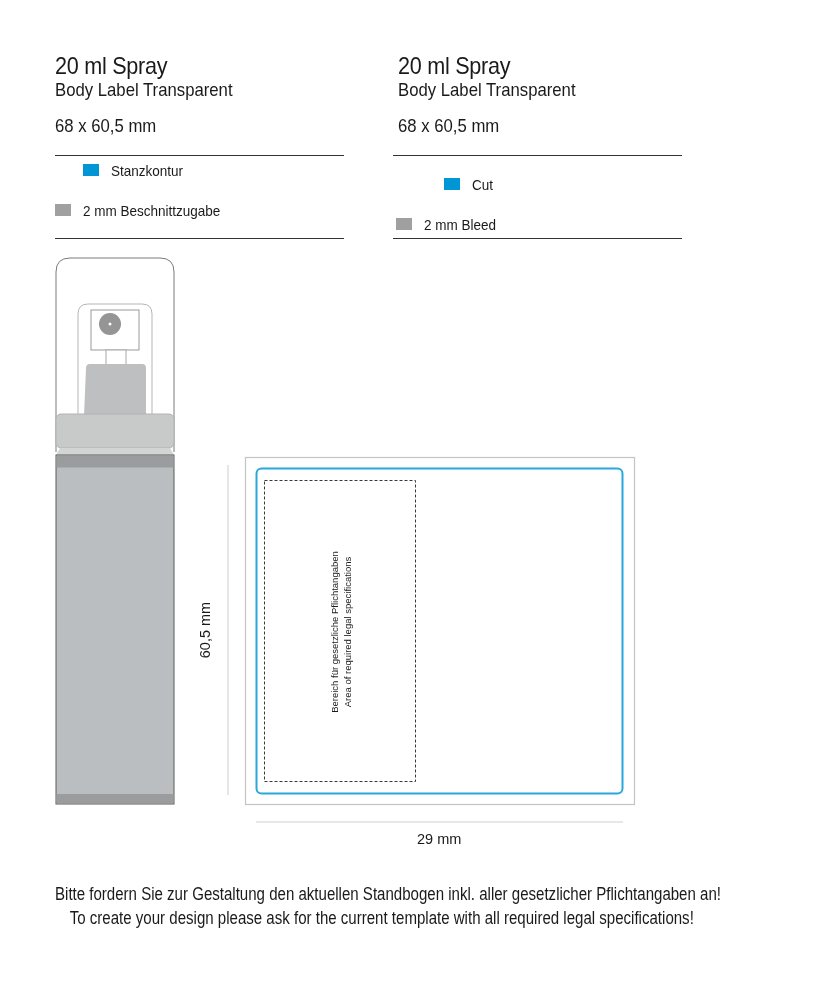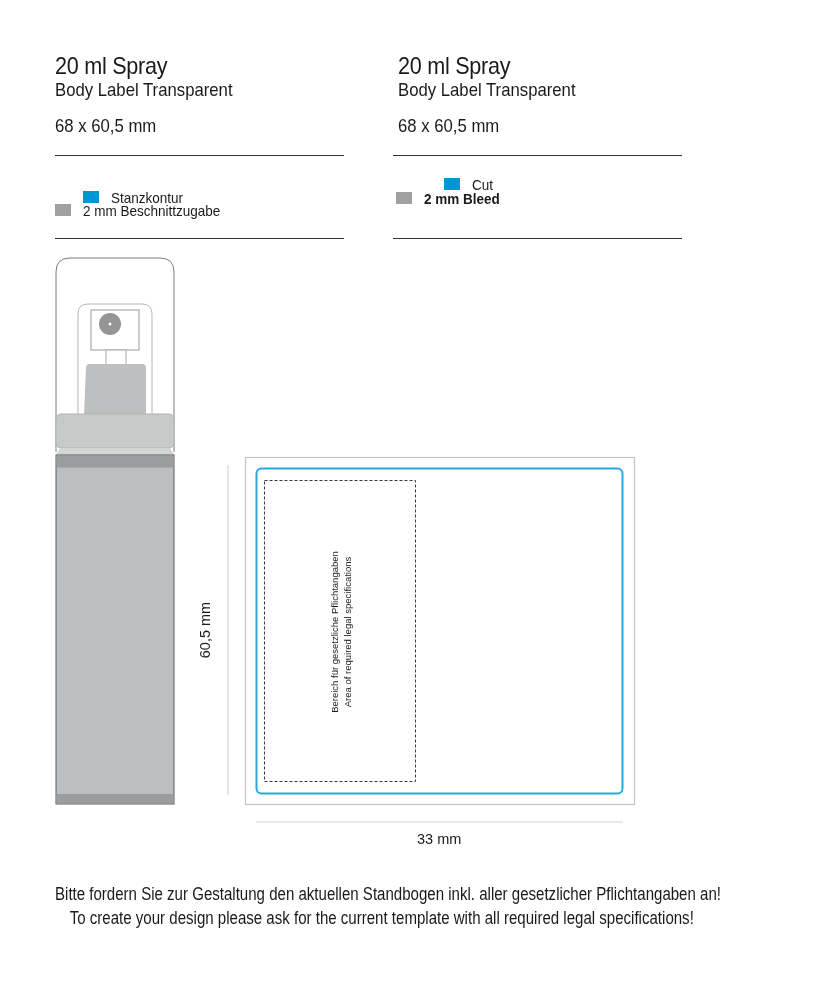--- a/index.html
+++ b/index.html
@@ -23,41 +23,41 @@
     }
   </style>
 </head>
 <body>
 
 <div class="abs" style="left:55px; top:52px; width:290px; height:190px;">
   <div class="abs title" style="left:0; top:0;">20 ml Spray</div>
   <div class="abs subtitle" style="left:0; top:27px;">Body Label Transparent</div>
   <div class="abs size" style="left:0; top:63px;">68 x 60,5 mm</div>
   <div class="abs rule" style="left:0; top:103px; width:289px;"></div>
-  <div class="abs legend-row" style="left:0; top:136px;padding-left:28px;">
+  <div class="abs legend-row" style="left:0; top:109px;padding-left:28px;">
     <span class="swatch" style="background:#0096d6;"></span>
     <span class="legend-label">Stanzkontur</span>
   </div>
   <div class="abs legend-row" style="left:0; top:149px;">
     <span class="swatch" style="background:#a0a0a0;"></span>
     <span class="legend-label">2 mm Beschnittzugabe</span>
   </div>
   <div class="abs rule" style="left:0; top:186px; width:289px;"></div>
 </div>
 
 <div class="abs" style="left:395px; top:52px; width:290px; height:190px;">
   <div class="abs title" style="left:3px; top:0;">20 ml Spray</div>
   <div class="abs subtitle" style="left:3px; top:27px;">Body Label Transparent</div>
   <div class="abs size" style="left:3px; top:63px;">68 x 60,5 mm</div>
   <div class="abs rule" style="left:-2px; top:103px; width:289px;"></div>
   <div class="abs legend-row" style="left:1px; top:123px;margin-left:48px;">
     <span class="swatch" style="background:#0096d6;"></span>
     <span class="legend-label">Cut</span>
   </div>
-  <div class="abs legend-row" style="left:1px; top:137px;font-weight:bold;">
+  <div class="abs legend-row" style="left:1px; top:163px;">
     <span class="swatch" style="background:#a0a0a0;"></span>
     <span class="legend-label">2 mm Bleed</span>
   </div>
   <div class="abs rule" style="left:-2px; top:186px; width:289px;"></div>
 </div>
 
 <div class="abs" style="left:50px; top:252px; width:130px; height:560px;">
   <svg width="130" height="560" viewBox="0 0 130 560" xmlns="http://www.w3.org/2000/svg">
 
     <path d="M6,200 L6,20 Q6,6 20,6 L110,6 Q124,6 124,20 L124,200" fill="#ffffff" stroke="#7a7a7a" stroke-width="1"></path>
@@ -105,19 +105,19 @@
       <div>Area of required legal specifications</div>
     </div>
   </div>
 
   
   <div class="abs" style="left:-5px; top:170px; width:30px; height:40px; display:flex; align-items:center; justify-content:center;">
     <div class="dim-label" style="transform: rotate(-90deg);">60,5 mm</div>
   </div>
 
   
-  <div class="abs dim-label" style="left:222px; top:391px;">33 mm</div>
+  <div class="abs dim-label" style="left:222px; top:391px;">29 mm</div>
 </div>
 
 <div class="abs" style="left:55px; top:882px; width:760px;text-align:center;">
   <div class="footer-line">Bitte fordern Sie zur Gestaltung den aktuellen Standbogen inkl. aller gesetzlicher Pflichtangaben an!</div>
   <div class="footer-line">To create your design please ask for the current template with all required legal specifications!</div>
 </div>
 
 </body></html>

